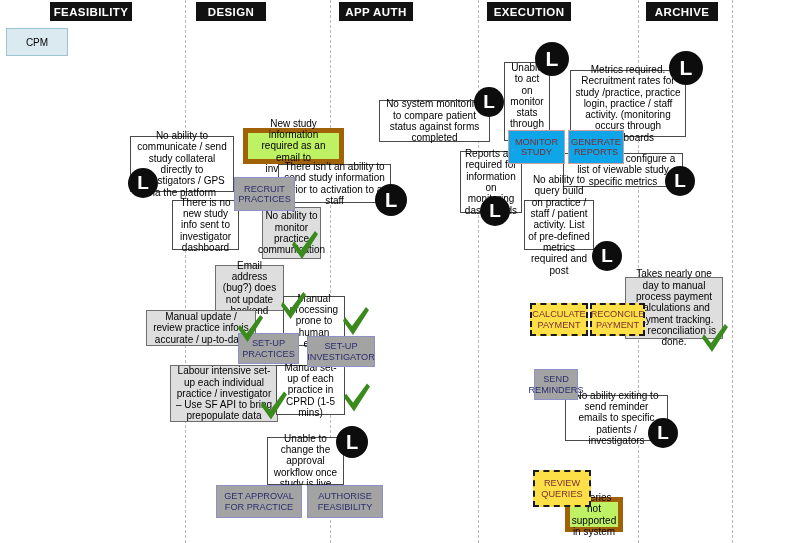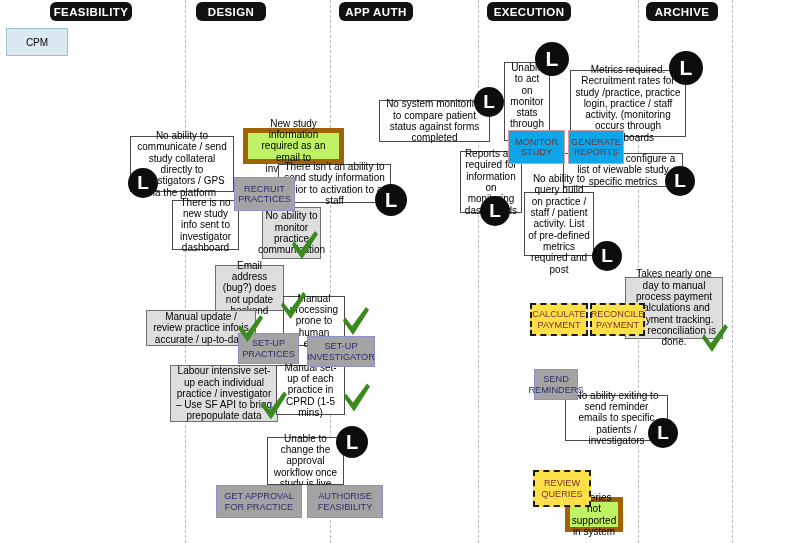--- a/index.html
+++ b/index.html
@@ -29,21 +29,20 @@
     background: #111111;
     color: #ffffff;
     font-weight: bold;
     font-size: 11.5px;
     letter-spacing: .4px;
     display: flex;
     align-items: center;
     justify-content: center;
     height: 19px;
     white-space: nowrap;
-    border-radius: 6px;
   }
 
   
   .role-box {
     position: absolute;
     background: #dbeaf0;
     border: 1px solid #9fc2d0;
     font-size: 10px;
     display: flex; align-items: center; justify-content: center;
   }
@@ -146,21 +145,21 @@
       <div class="note white" style="left: 130px; top: 136px; width: 104px; height: 56px;">No ability to communicate / send study collateral directly to investigators / GPS via the platform</div>
       <div class="note yellow" style="left: 243px; top: 128px; width: 101px; height: 36px;">New study information required as an email to investigators</div>
       <div class="note white" style="left: 172px; top: 200px; width: 67px; height: 50px;">There is no new study info sent to investigator dashboard</div>
       <div class="note white" style="left: 278px; top: 164px; width: 113px; height: 39px;">There isn’t an ability to send study information prior to activation to a staff</div>
       <div class="note grey" style="left: 262px; top: 207px; width: 59px; height: 52px;">No ability to monitor practice communication</div>
       <div class="note white" style="left: 379px; top: 100px; width: 111px; height: 42px;">No system monitoring to compare patient status against forms completed</div>
       <div class="note white" style="left: 504px; top: 62px; width: 46px; height: 79px;">Unable to act on monitor stats through platform</div>
       <div class="note white" style="left: 570px; top: 70px; width: 116px; height: 67px;">Metrics required. Recruitment rates for study /practice, practice login, practice / staff activity. (monitoring occurs through dashboards</div>
       <div class="note white" style="left: 563px; top: 153px; width: 120px; height: 34px;">No ability to configure a list of viewable study specific metrics</div>
       <div class="note white" style="left: 460px; top: 151px; width: 62px; height: 62px;">Reports are required for information on monitoring dashboards</div>
-      <div class="note white" style="left: 524px; top: 192px; width: 70px; height: 64px;">No ability to query build on practice / staff / patient activity. List of pre-defined metrics required and post</div>
+      <div class="note white" style="left: 524px; top: 200px; width: 70px; height: 50px;">No ability to query build on practice / staff / patient activity. List of pre-defined metrics required and post</div>
       <div class="note grey" style="left: 215px; top: 265px; width: 69px; height: 46px;">Email address (bug?) does not update backend</div>
       <div class="note grey" style="left: 146px; top: 310px; width: 110px; height: 36px;">Manual update / review practice info is accurate / up-to-date</div>
       <div class="note white" style="left: 283px; top: 296px; width: 62px; height: 50px;">Manual processing prone to human error</div>
       <div class="note grey" style="left: 170px; top: 365px; width: 108px; height: 57px;">Labour intensive set-up each individual practice / investigator – Use SF API to bring prepopulate data</div>
       <div class="note white" style="left: 276px; top: 365px; width: 69px; height: 50px;">Manual set-up of each practice in CPRD (1-5 mins)</div>
       <div class="note grey" style="left: 625px; top: 277px; width: 98px; height: 62px;">Takes nearly one day to manual process payment calculations and payment tracking. No reconciliation is done.</div>
       <div class="note white" style="left: 267px; top: 437px; width: 77px; height: 48px;">Unable to change the approval workflow once study is live</div>
       <div class="note white" style="left: 565px; top: 395px; width: 103px; height: 46px;">No ability exiting to send reminder emails to specific patients / investigators</div>
       <div class="note yellow" style="left: 565px; top: 497px; width: 58px; height: 35px;">Queries not supported in system</div>
     </div>

